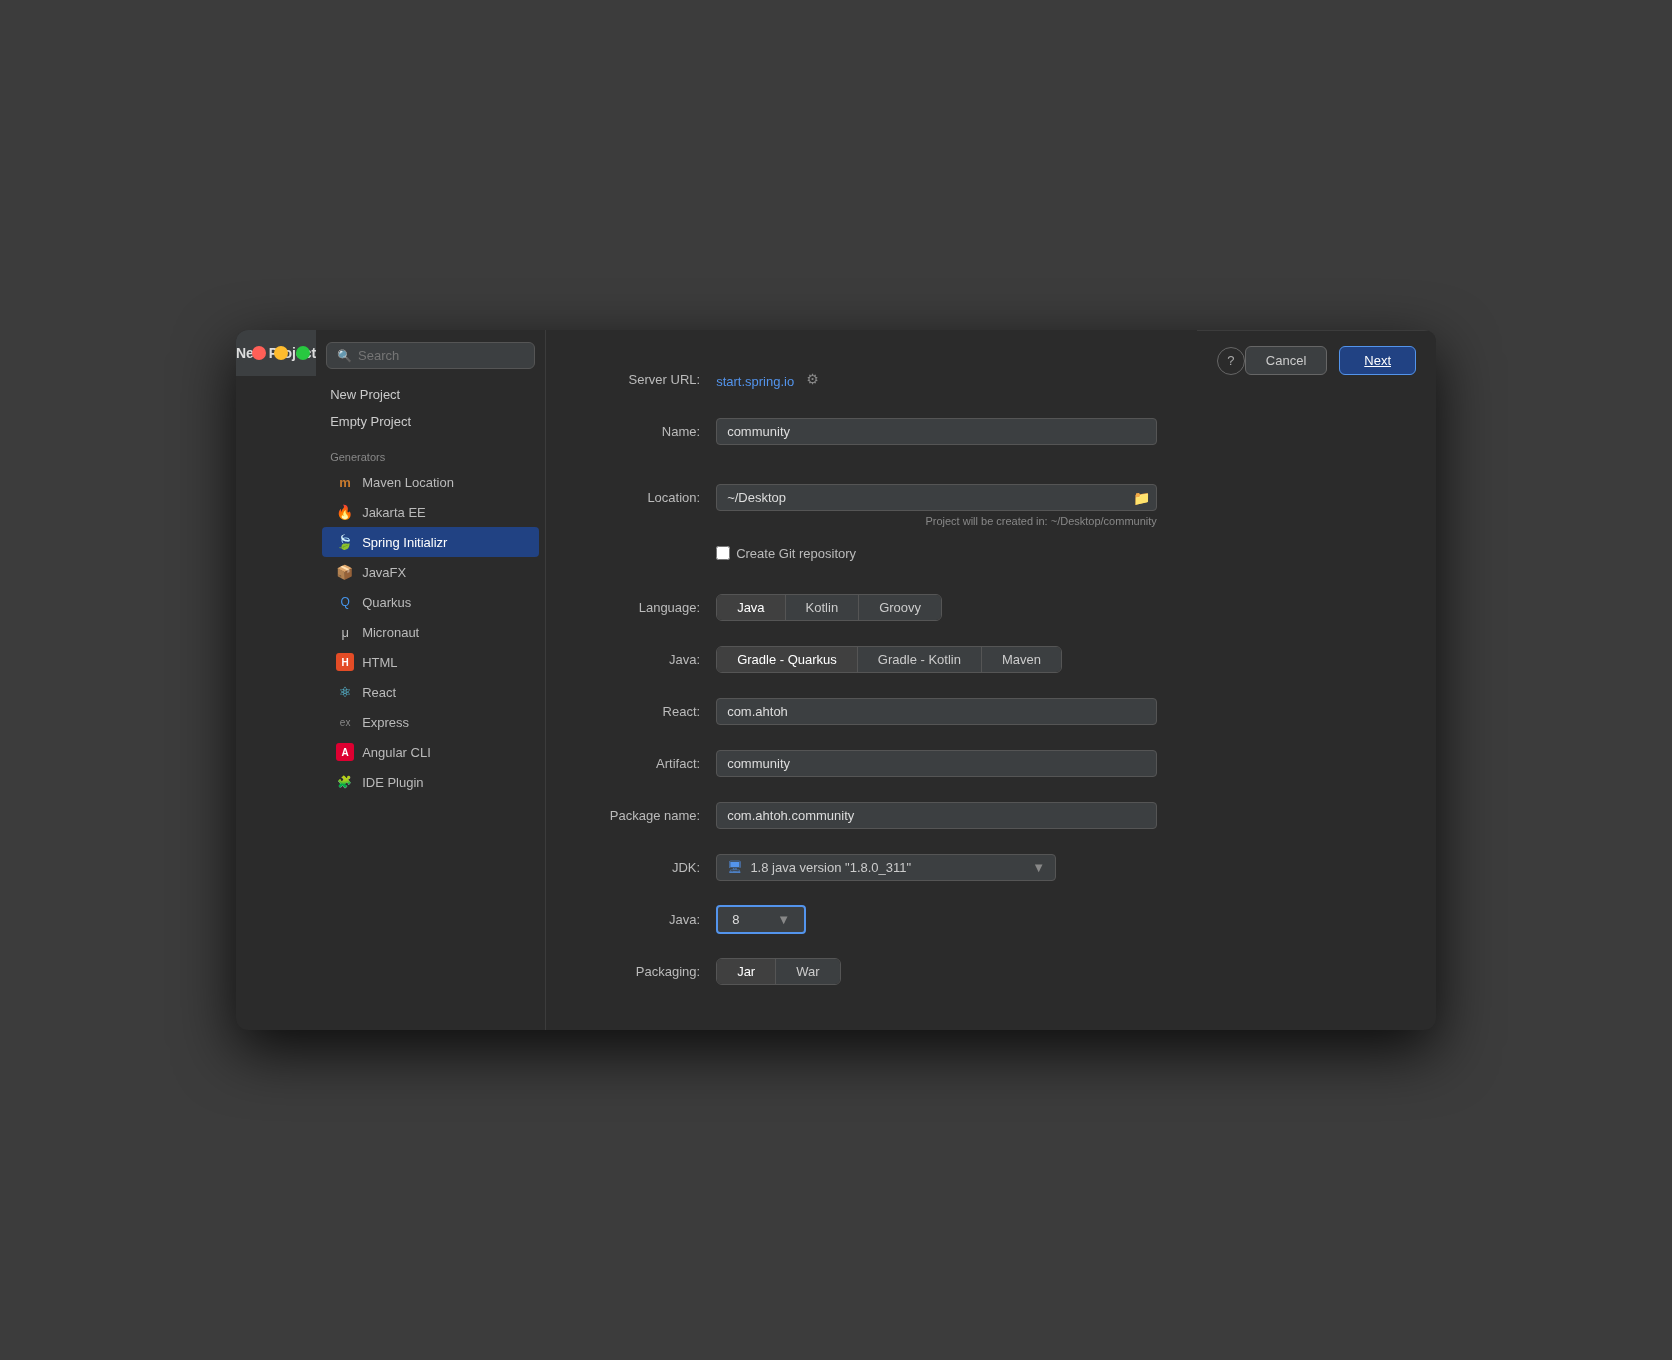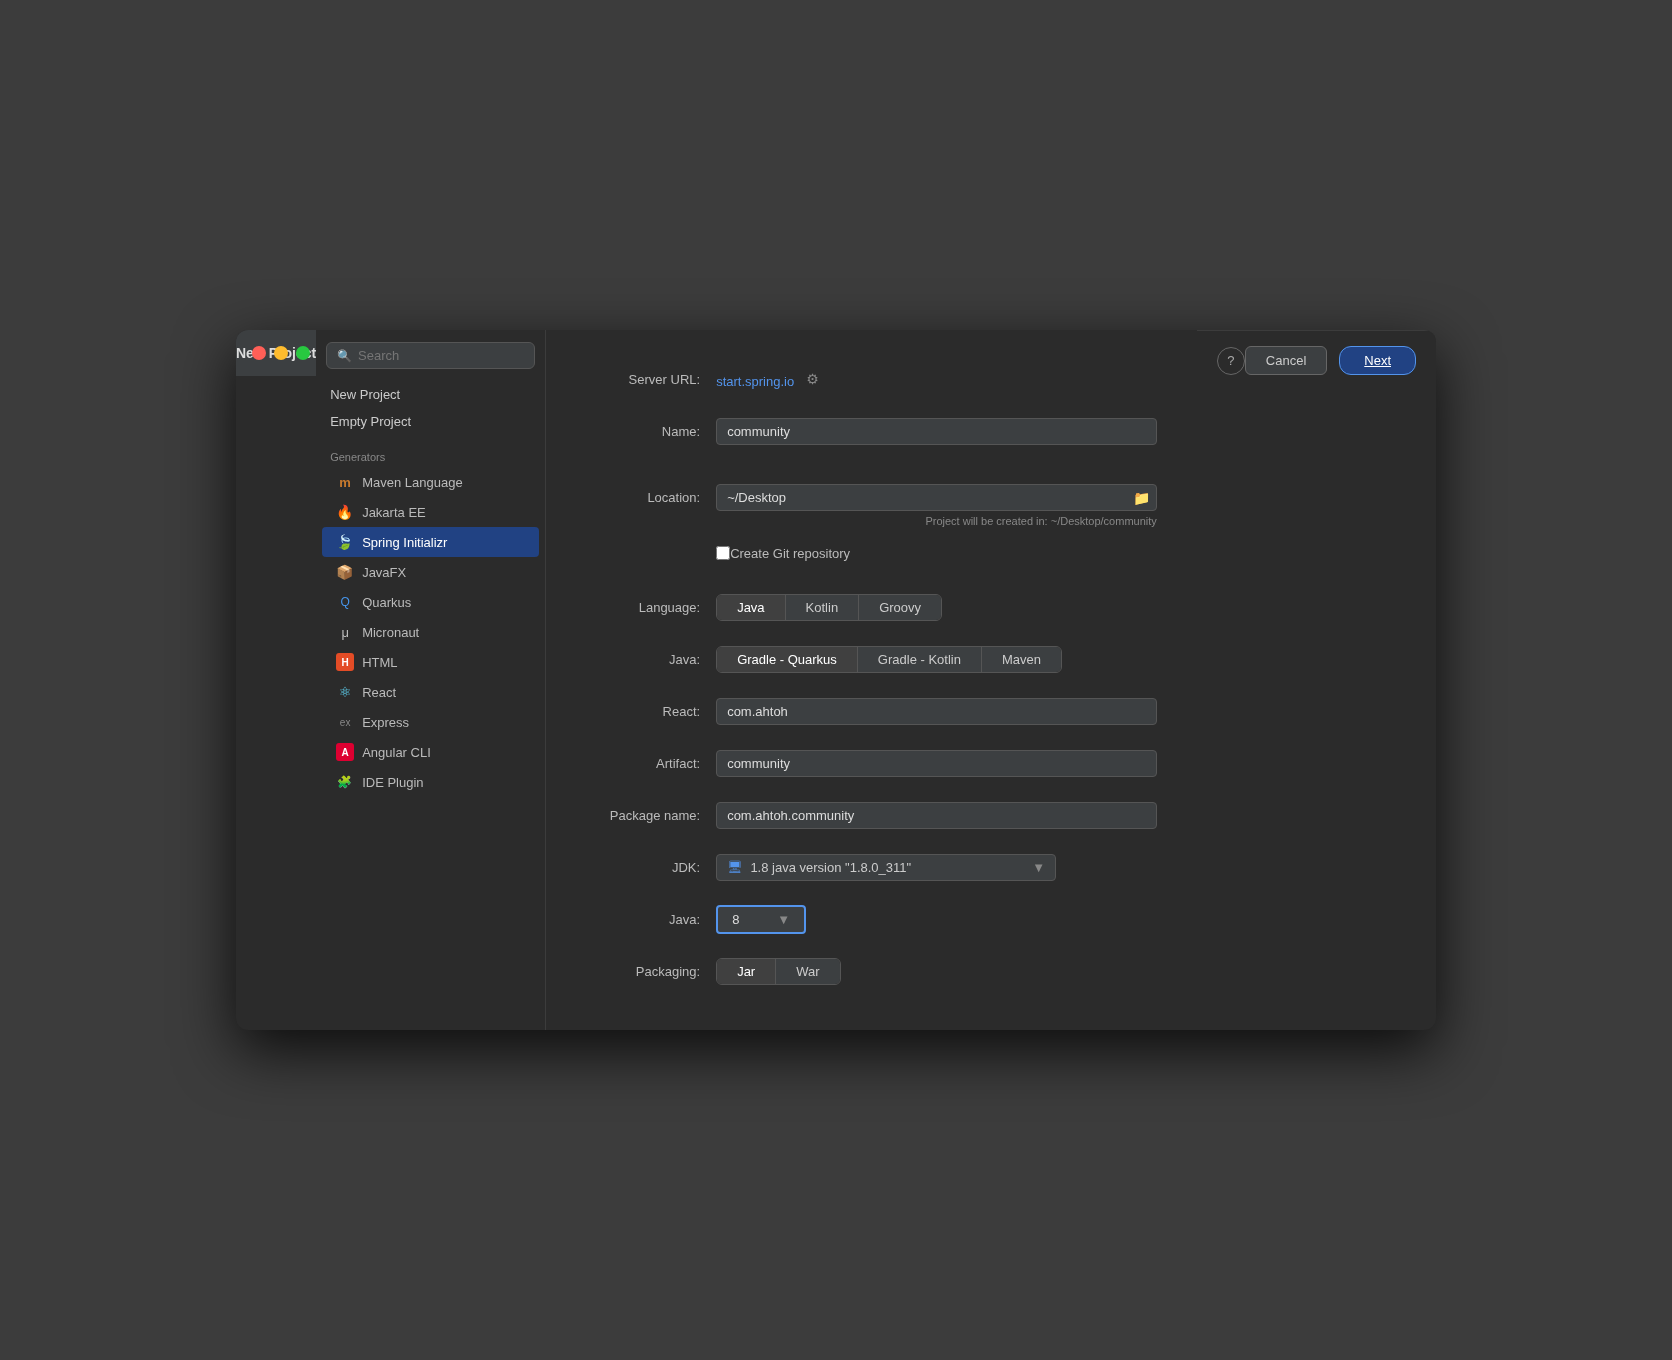--- a/index.html
+++ b/index.html
@@ -211,21 +211,21 @@
     }
     .location-hint {
       color: #888;
       font-size: 11px;
       margin-top: 4px;
       margin-left: 130px;
     }
     .checkbox-row {
       display: flex;
       align-items: center;
-      gap: 0;
+      gap: 6px;
       width: 100%;
     }
     .checkbox-el {
       width: 14px;
       height: 14px;
       accent-color: #5394ec;
       cursor: pointer;
     }
     .checkbox-label-text {
       color: #bbb;
@@ -313,21 +313,21 @@
       padding: 6px 20px;
       border-radius: 6px;
       cursor: pointer;
     }
     .next-btn {
       background: #214283;
       border: 1px solid #5394ec;
       color: #fff;
       font-size: 13px;
       padding: 6px 24px;
-      border-radius: 12px;
+      border-radius: 6px;
       cursor: pointer;
       text-decoration: underline;
     }
     .select-arrow { color: #888; margin-left: auto; }
     .jdk-icon { color: #5394ec; font-size: 12px; }
   </style>
 </head>
 <body>
 
 <div class="dialog">
@@ -357,21 +357,21 @@
           <span>Empty Project</span>
         </div>
       </div>
 
       <div class="generators-label">Generators</div>
 
       <div class="sidebar-section-items">
 
         <div class="sidebar-item">
           <span class="icon-box" style="color:#c97b2e; font-weight:bold; font-size:13px;">m</span>
-          <span>Maven Language</span>
+          <span>Maven Location</span>
         </div>
 
         <div class="sidebar-item">
           <span class="icon-box">🔥</span>
           <span>Jakarta EE</span>
         </div>
 
         <div class="sidebar-item active">
           <span class="icon-box">🍃</span>
           <span>Spring Initializr</span>

